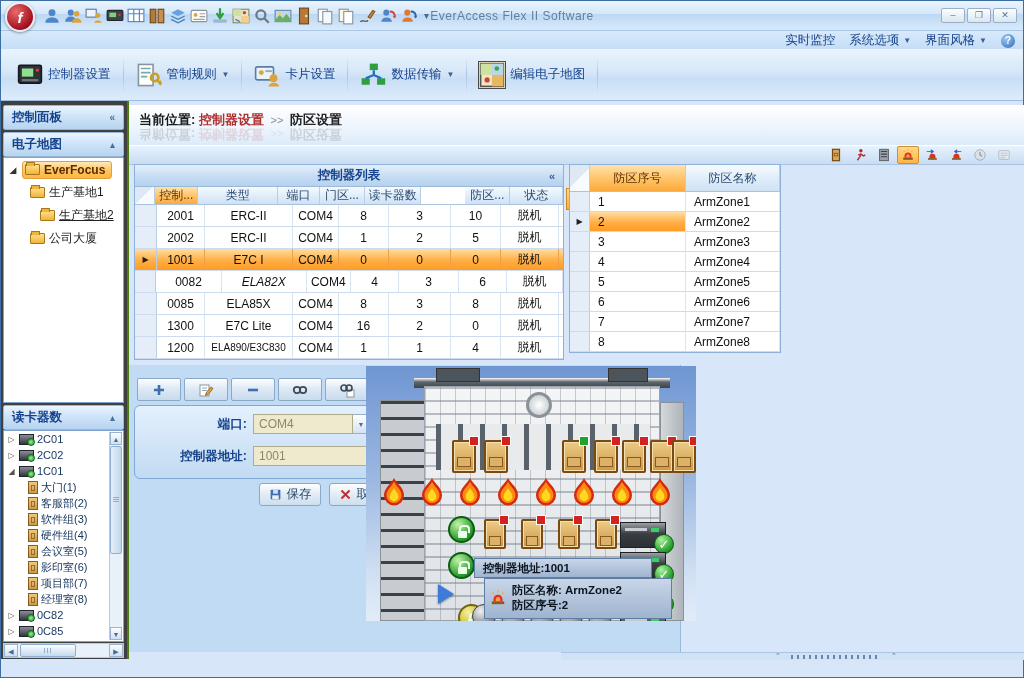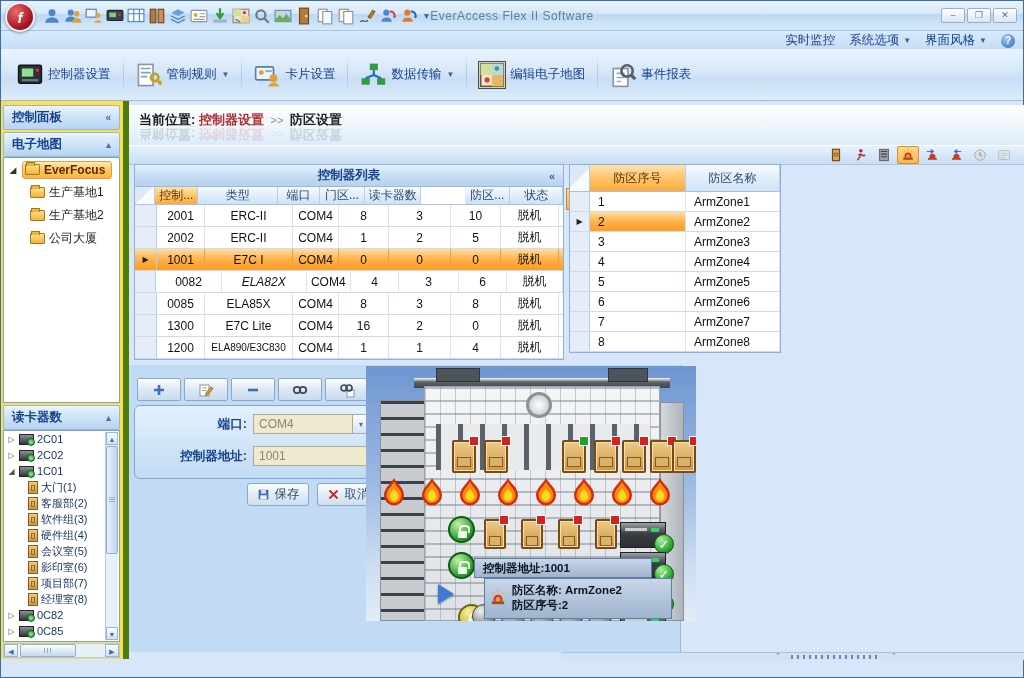--- a/index.html
+++ b/index.html
@@ -36,21 +36,21 @@
   .ribbon{position:absolute;left:0;top:48px;width:100%;height:52px;
     background:linear-gradient(#e9f3fd,#d9e9f9 40%,#c9def5 60%,#ddecfb);border-bottom:1px solid #9ebbdd;display:flex;align-items:center;padding-left:6px;}
   .rbtn{display:flex;align-items:center;gap:5px;padding:5px 9px;border:1px solid transparent;border-radius:3px;cursor:pointer;color:#15428b;font-size:12.5px;}
   .rbtn .ric{width:26px;height:26px;display:inline-block;}
   .rbtn .ric.framed{outline:1px solid #4a4a4a;background:#f8edc8;}
   .rbtn .dd{font-size:8px;color:#3a5f94;}
   .rsep{width:1px;height:36px;background:linear-gradient(#fff0,#aac4e2,#fff0);margin:0 2px;}
 
   
   .bodywrap{position:absolute;left:0;top:100px;width:1024px;height:558px;}
-  .sidebar{position:absolute;left:0;top:0;width:128px;height:558px;background:#fde047;border-right:6px solid #4d7c0f;}
+  .sidebar{position:absolute;left:0;top:0;width:128px;height:558px;background:#404040;border-right:2px solid #4d7c0f;}
   .sidehdr{position:absolute;left:2px;right:3px;height:25px;display:flex;align-items:center;
     background:linear-gradient(#eaf4ff,#cfe4f8 45%,#b7d4f0);border:1px solid #96b6da;border-radius:2px;
     color:#15428b;font-weight:bold;font-size:12.5px;padding:0 8px;cursor:pointer;}
   .sidehdr .chev{margin-left:auto;color:#4a6ea0;font-size:10px;}
   .treepanel{position:absolute;left:2px;right:3px;background:#fff;border:1px solid #7da2ce;overflow:hidden;}
   .trow{height:23px;display:flex;align-items:center;gap:4px;padding-left:4px;cursor:pointer;white-space:nowrap;}
   .trow .exp{width:10px;font-size:9px;color:#333;text-align:center;}
   .trow .lbl{font-size:12px;color:#1a1a1a;}
   .trow.sel .lbl{font-weight:bold;color:#5a2d00;}
   .selwrap{display:flex;align-items:center;gap:4px;padding:1px 6px 1px 2px;border:1px solid #e0a040;border-radius:3px;
@@ -346,29 +346,20 @@
             <rect x="1" y="1" width="14" height="14" fill="#f0e8c0" stroke="#555"></rect>
             <path d="M1 1h7v7H1z" fill="#cfe0a0"></path>
             <path d="M8 8h7v7H8z" fill="#e8b860"></path>
             <path d="M8 1h7v7H8z" fill="#b8d8e8"></path>
             <circle cx="5" cy="11" r="1.6" fill="#d04040"></circle>
             <circle cx="11" cy="4" r="1.4" fill="#40a050" <="" svg=""></circle>
           </svg></span>
         <span>编辑电子地图</span>
       </div>
       <div class="rsep"></div>
-      <div class="rbtn">
-        <span class="ric"><svg viewBox="0 0 16 16" width="100%" height="100%">
-            <rect x="2" y="4" width="9" height="11" fill="#fff" stroke="#8a94a0"></rect>
-            <path d="M4 7h5M4 9.5h5M4 12h3" stroke="#9ab"></path>
-            <circle cx="10.5" cy="5.5" r="3.5" fill="none" stroke="#55606a" stroke-width="1.6"></circle>
-            <path d="M13 8l2.5 2.5" stroke="#55606a" stroke-width="2" <="" svg=""></path>
-          </svg></span>
-        <span>事件报表</span>
-      </div>
     </div>
 
   <div class="bodywrap">
 
     <div class="sidebar">
       <div class="sidehdr" style="top:4px">
         <span>控制面板</span>
         <span class="chev">«</span>
       </div>
       <div class="sidehdr" style="top:31px">
@@ -380,21 +371,21 @@
             <span class="exp">◢</span>
             <span class="selwrap">
               <span class="folder"></span>
               <span class="lbl">EverFocus</span>
             </span>
           </div>
           <div class="trow" style="padding-left: 26px;">
             <span class="folder"></span>
             <span class="lbl">生产基地1</span>
           </div>
-          <div class="trow" style="padding-left: 26px;">
+          <div class="trow" style="padding-left: 36px; text-decoration: underline;">
             <span class="folder"></span>
             <span class="lbl">生产基地2</span>
           </div>
           <div class="trow" style="padding-left: 26px;">
             <span class="folder"></span>
             <span class="lbl">公司大厦</span>
           </div>
         </div>
       <div class="sidehdr" style="top:304px">
         <span>读卡器数</span>
@@ -713,21 +704,21 @@
           <div class="frow" style="top:8px">
             <div class="flabel">端口:</div>
             <div class="finput" style="width:100px">COM4</div>
             <div class="fdd">▼</div>
           </div>
           <div class="frow" style="top:40px">
             <div class="flabel">控制器地址:</div>
             <div class="finput" style="width:118px">1001</div>
           </div>
         </div>
-        <div class="formbtns" style="left:118px;top:318px">
+        <div class="formbtns" style="left:130px;top:318px">
           <div class="sbtn">
             <svg viewBox="0 0 16 16">
                 <rect x="2" y="2" width="12" height="12" rx="1" fill="#3f6fb0"></rect>
                 <rect x="5" y="2" width="6" height="5" fill="#cfe0f0"></rect>
                 <rect x="4" y="9" width="8" height="5" fill="#e8eff8"></rect>
               </svg>
             <span>保存</span>
           </div>
           <div class="sbtn">
             <svg viewBox="0 0 16 16">

